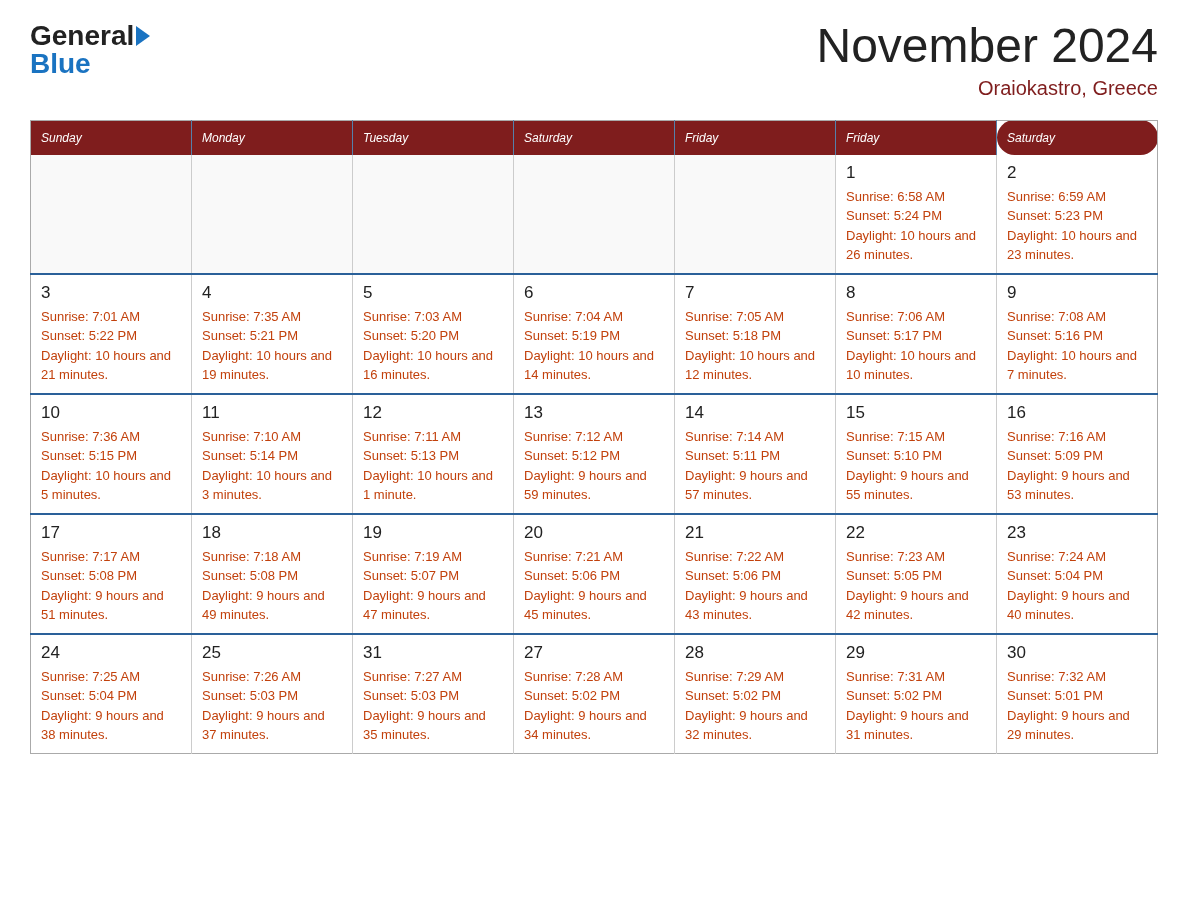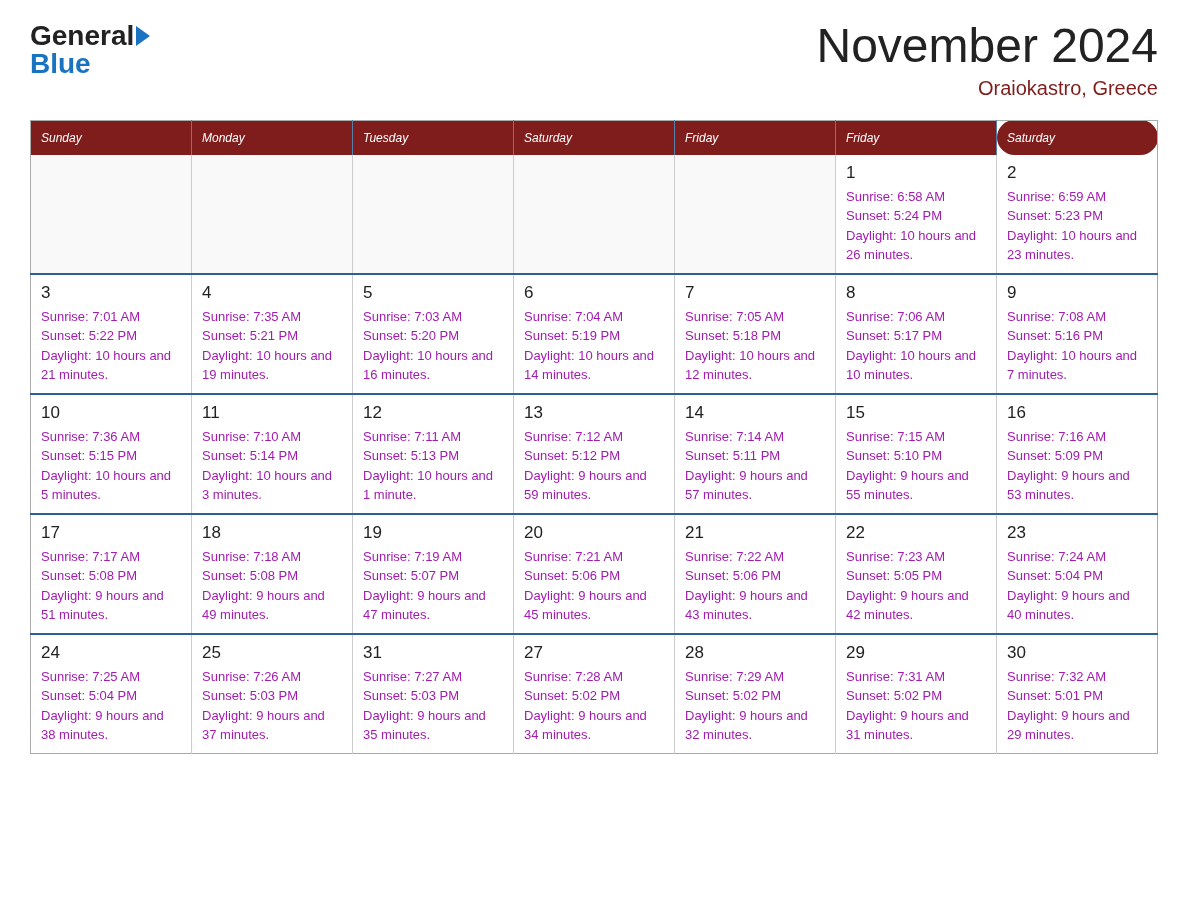--- a/index.html
+++ b/index.html
@@ -96,21 +96,21 @@
     .day-number {
       font-size: 17px;
       font-weight: normal;
       color: #222;
       margin-bottom: 4px;
       display: block;
     }
     .day-info {
       font-size: 13px;
       line-height: 1.5;
-      color: #a21caf;
+      color: #c2410c;
     }
     .empty-cell {
       background: #f9f9f9;
     }
   </style>
 </head>
 <body>
 
 <div class="header">
   <div class="logo">

